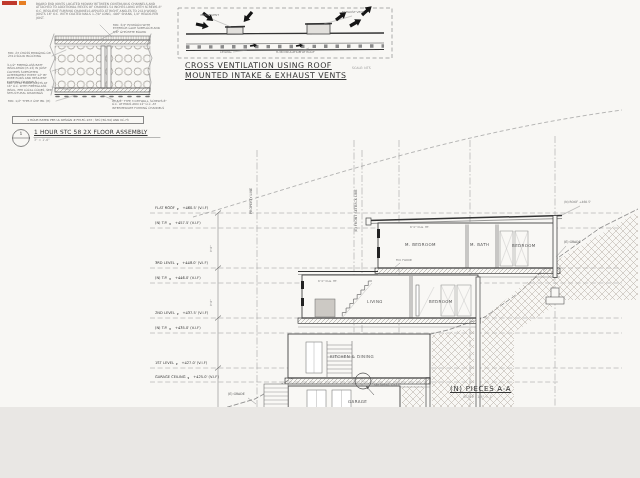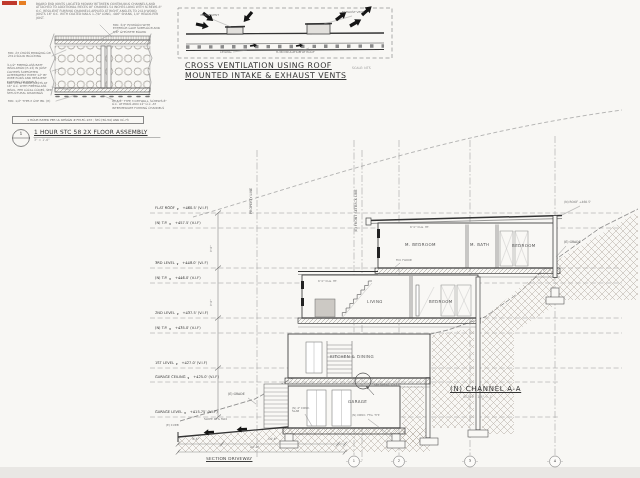--- a/index.html
+++ b/index.html
@@ -1,16 +1,16 @@
 <!DOCTYPE html>
 <html><head>
 <meta charset="utf-8">
 <style>
   html,body{margin:0;padding:0;background:#e9e7e4;font-family:"DejaVu Sans",sans-serif;}
-  #sheet{position:relative;width:640px;height:478px;overflow:hidden;background:#e9e7e4;}
+  #sheet{position:relative;width:640px;height:407px;overflow:hidden;background:#e9e7e4;}
   #paper{position:absolute;left:0;top:0;width:640px;height:467px;background:#f8f7f4;}
   svg{position:absolute;left:0;top:0;}
   .lbl{position:absolute;white-space:nowrap;color:#3f3f3f;line-height:1.15;}
   .wrap{white-space:normal;}
   .t28{font-size:2.8px;color:#777;}
   .t29{font-size:2.9px;color:#6f6f6f;}
   .t30{font-size:3px;color:#777;}
   .t32{font-size:3.2px;color:#555;}
   .t34{font-size:3.4px;color:#555;}
   .t36{font-size:3.6px;color:#3c3c3c;}
@@ -303,15 +303,15 @@
   <div class="lbl t30" style="left:192px;top:438px;">9'-6"</div>
   <div class="lbl t30" style="left:268px;top:438px;">14'-6"</div>
   <div class="lbl t30" style="left:250px;top:446px;">24'-0"</div>
   <div class="lbl t42 underl" style="left:206px;top:457px;">SECTION DRIVEWAY</div>
 
   <div class="bubnum" style="left:348px;top:458.5px;">1</div>
   <div class="bubnum" style="left:393px;top:458.5px;">2</div>
   <div class="bubnum" style="left:464px;top:458.5px;">3</div>
   <div class="bubnum" style="left:549px;top:458.5px;">4</div>
 
-  <div class="lbl title-sec" style="left:450px;top:385px;">(N) CHANNEL A-A</div>
+  <div class="lbl title-sec" style="left:450px;top:385px;">(N) PIECES A-A</div>
   <div class="lbl t34" style="left:463px;top:396px;color:#999;">SCALE : 1/4" = 1'</div>
 </div>
 
 </body></html>

